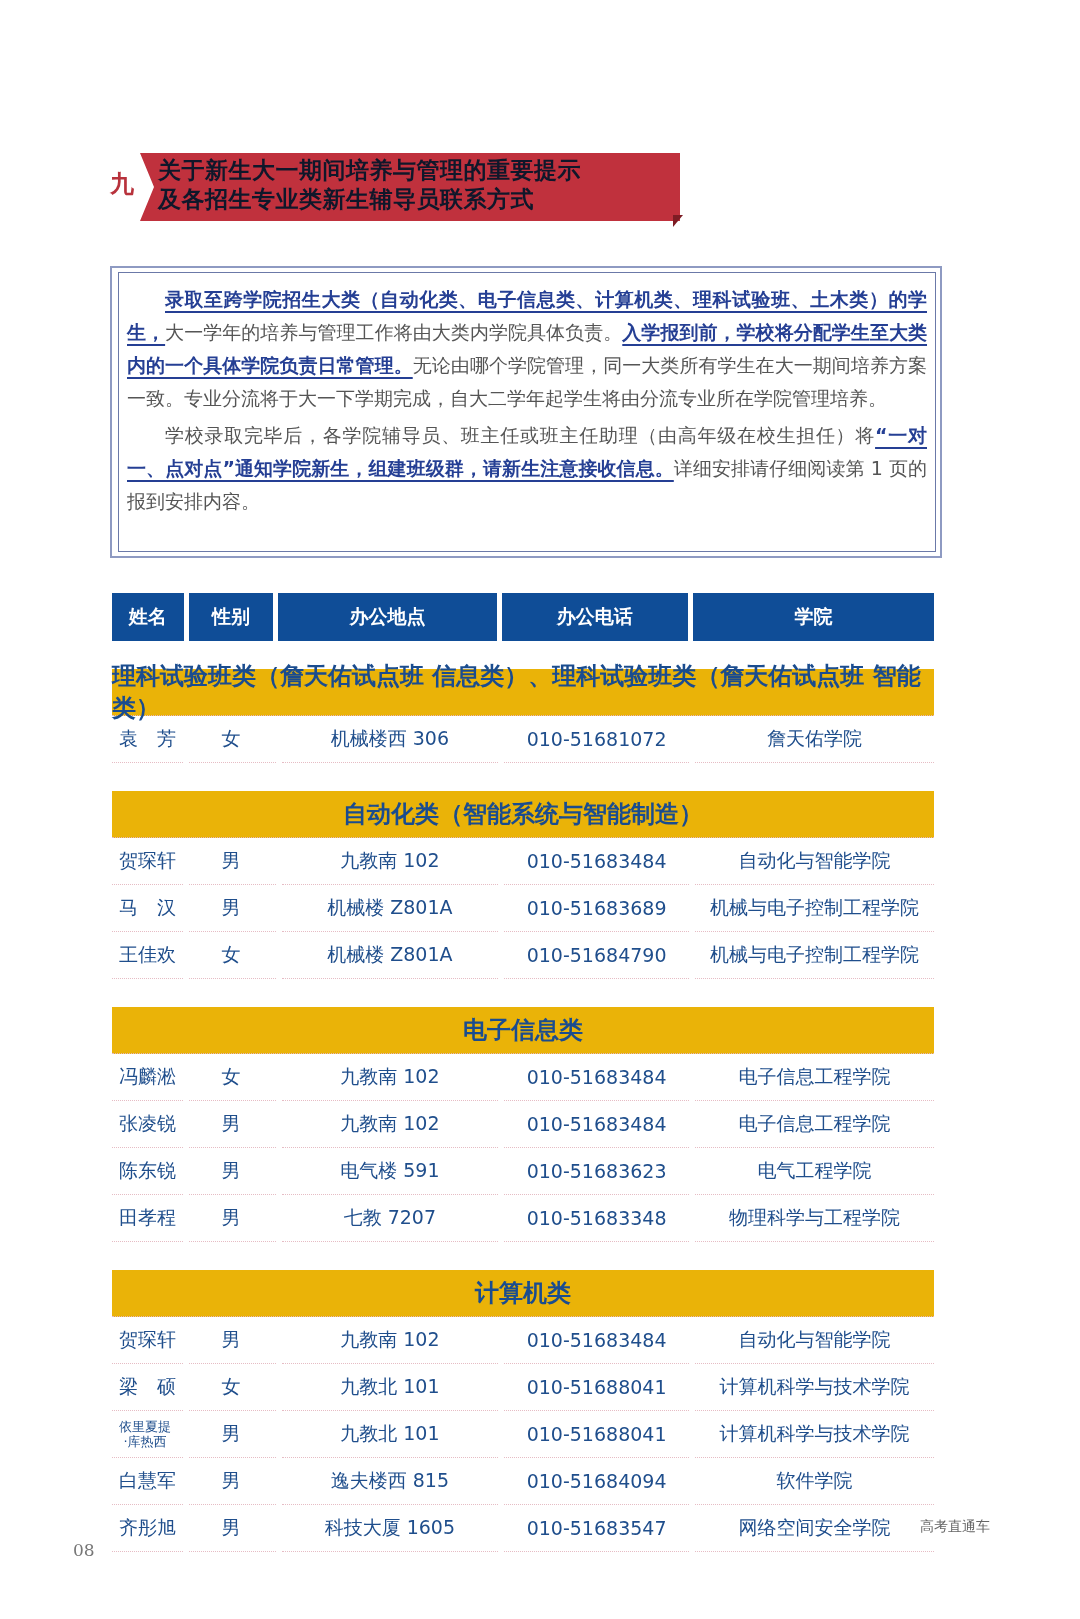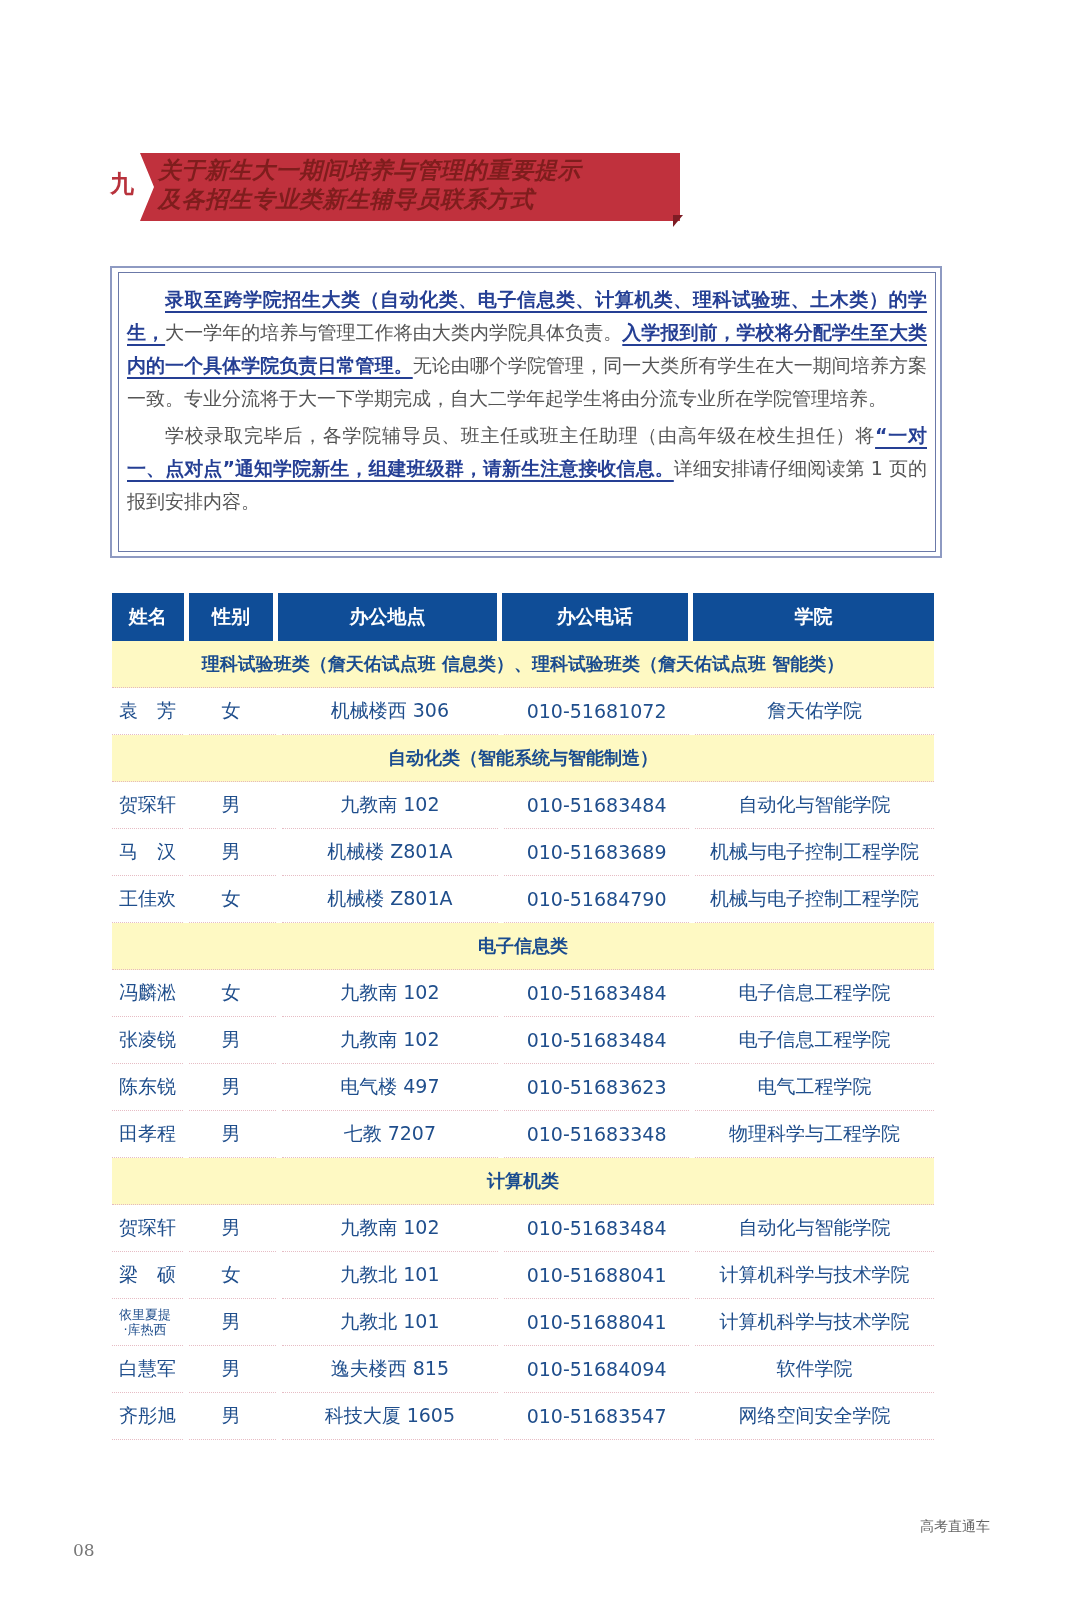--- a/index.html
+++ b/index.html
@@ -5,36 +5,36 @@
   * { box-sizing: border-box; margin: 0; padding: 0; }
   html, body { width: 1080px; height: 1619px; background: #ffffff; overflow: hidden; }
   body { position: relative; font-family: "DejaVu Sans", "Liberation Sans", sans-serif; color: #1f4e8c; }
 
   
   .sec-num { position: absolute; left: 110px; top: 168px; font-size: 24px; font-weight: bold; color: #b8323c; }
   .ribbon { position: absolute; left: 140px; top: 153px; width: 540px; height: 68px; background: #c0313d;
             clip-path: polygon(0 0, 100% 0, 100% 100%, 0 100%, 14px 50%); }
   .ribbon-tail { position: absolute; left: 673px; top: 215px; width: 10px; height: 12px; background: #7d1c24;
                  clip-path: polygon(0 0, 100% 0, 0 100%); }
-  .ribbon-text { position: absolute; left: 158px; top: 156px; color: #7f1d1d; font-size: 23px; font-weight: bold; line-height: 29px; letter-spacing: 0.5px; font-style: italic; }
+  .ribbon-text { position: absolute; left: 158px; top: 156px; color: #0f172a; font-size: 23px; font-weight: bold; line-height: 29px; letter-spacing: 0.5px; }
 
   
   .notice-outer { position: absolute; left: 110px; top: 266px; width: 832px; height: 292px; border: 2px solid #8e9ac2; }
   .notice-inner { position: absolute; left: 118px; top: 272px; width: 818px; height: 280px; border: 1.5px solid #6b79a8; background: #fff; }
   .notice-text { position: absolute; left: 127px; top: 283px; width: 800px; font-size: 19px; line-height: 33px; color: #555; text-align: justify; }
   .notice-text p { text-indent: 2em; margin-bottom: 4px; }
   .hl { color: #253f94; font-weight: bold; text-decoration: underline; text-decoration-color: #253f94; text-underline-offset: 5px; text-decoration-thickness: 2px; }
 
   
   .table { position: absolute; left: 112px; top: 593px; width: 822px; }
   .thead { display: flex; height: 48px; gap: 5px; }
   .th { background: #0f4d97; color: #fff; font-size: 19px; font-weight: bold; display: flex; align-items: center; justify-content: center; }
   .c1 { width: 76px; } .c2 { width: 90px; } .c3 { width: 232px; } .c4 { width: 198px; } .c5 { width: 256px; }
-  .cat-row { height: 47px; background: #fef9c3; display: flex; align-items: center; justify-content: center;
-             font-size: 18px; font-weight: bold; color: #1a4c8f; border-bottom: 1px dotted #e4b8c0; }
+  .cat-row { height: 47px; background: #eab308; display: flex; align-items: center; justify-content: center;
+             font-size: 24px; font-weight: bold; color: #1a4c8f; border-bottom: 1px dotted #e4b8c0; margin-top: 28px; }
   .row { display: flex; height: 47px; gap: 6px; align-items: center; font-size: 19px; color: #1f4e8c; position: relative; }
   .row .cell { height: 100%; display: flex; align-items: center; justify-content: center; border-bottom: 1px dotted #e6bcc4; }
   .row .cell.c1 { justify-content: flex-start; padding-left: 7px; }
   .row .cell.c2 { justify-content: flex-start; padding-left: 32px; }
   .name-small { font-size: 13px; line-height: 15px; display: block; text-align: center; }
 
   .page-num { position: absolute; left: 73px; top: 1540px; font-family: "DejaVu Serif", serif; font-size: 17px; color: #777; }
   .watermark { position: absolute; left: 920px; top: 1518px; font-size: 14px; color: #666; }
 </style>
 </head>
@@ -105,21 +105,21 @@
       <div class="row">
         <div class="cell c1">张凌锐</div>
         <div class="cell c2">男</div>
         <div class="cell c3">九教南 102</div>
         <div class="cell c4">010-51683484</div>
         <div class="cell c5">电子信息工程学院</div>
       </div>
       <div class="row">
         <div class="cell c1">陈东锐</div>
         <div class="cell c2">男</div>
-        <div class="cell c3">电气楼 497</div>
+        <div class="cell c3">电气楼 591</div>
         <div class="cell c4">010-51683623</div>
         <div class="cell c5">电气工程学院</div>
       </div>
       <div class="row">
         <div class="cell c1">田孝程</div>
         <div class="cell c2">男</div>
         <div class="cell c3">七教 7207</div>
         <div class="cell c4">010-51683348</div>
         <div class="cell c5">物理科学与工程学院</div>
       </div>

